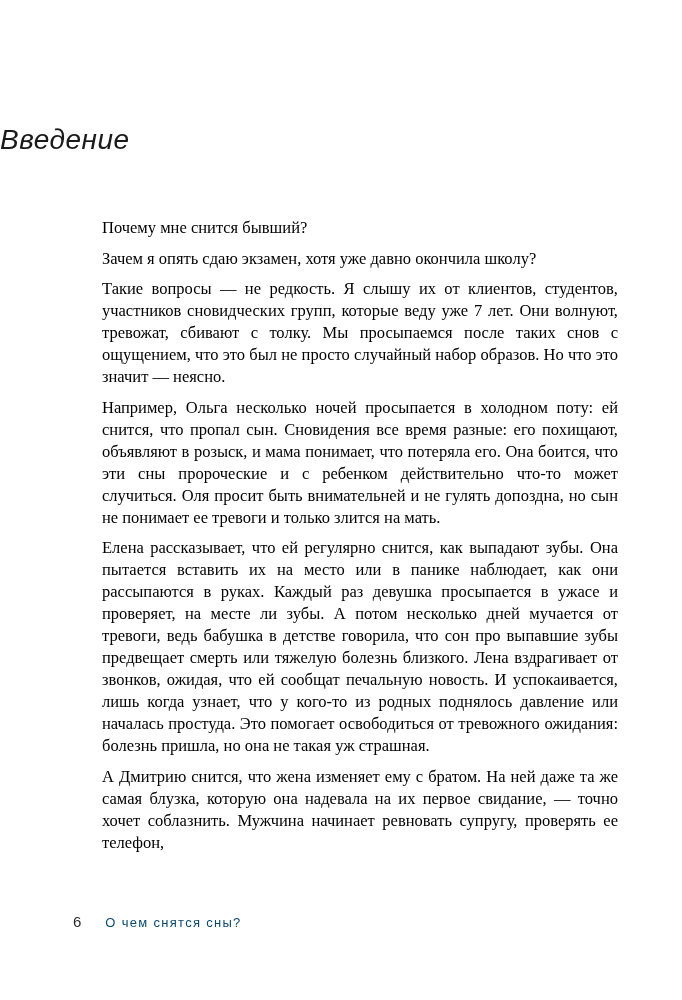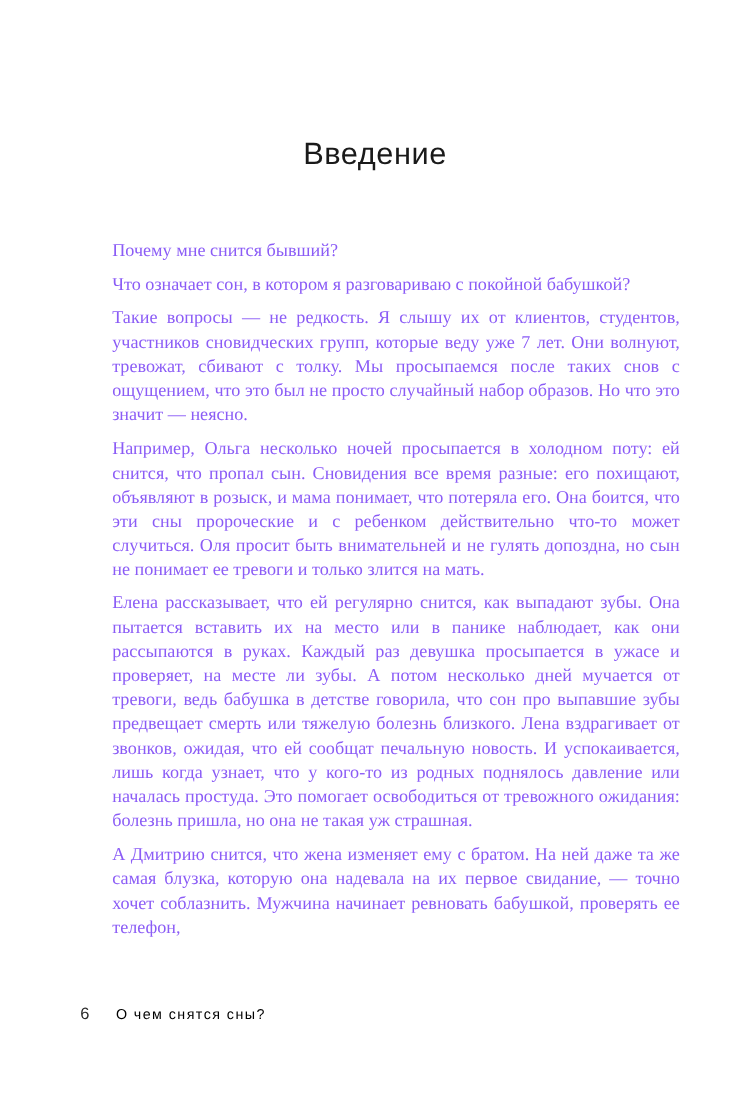--- a/index.html
+++ b/index.html
@@ -10,75 +10,76 @@
   }
   .page {
     position: relative;
     width: 682px; height: 1000px;
     background: #ffffff;
     overflow: hidden;
   }
   .heading {
     position: absolute;
     top: 124px; left: 0; right: 0;
-    text-align: center;
+    text-align: left;
     font-family: "Liberation Sans", sans-serif;
     font-weight: 400;
     font-size: 28px;
     letter-spacing: 0.5px;
     color: #1a1a1a;
+    font-style: italic;
   }
   .content {
     position: absolute;
     left: 102px; top: 217px;
     width: 516px;
   }
   .content p {
     font-family: "Liberation Serif", serif;
     font-size: 16.5px;
     line-height: 22px;
     text-align: justify;
-    color: #8b5cf6;
+    color: #000000;
     margin: 0 0 8.5px 0;
     hyphens: auto;
     -webkit-hyphens: auto;
   }
   .footer {
     position: absolute;
     left: 73px; top: 913px;
     display: flex;
     align-items: baseline;
     font-family: "Liberation Sans", sans-serif;
     color: #3a3a3a;
   }
   .pagenum {
     font-size: 15px;
     color: #2b2b2b;
   }
   .runtitle {
     margin-left: 24px;
     font-size: 13px;
     letter-spacing: 1.3px;
-    color: #000000;
+    color: #0c4a6e;
   }
 </style>
 </head>
 <body>
 
 <div class="page">
 
   <h1 class="heading">Введение</h1>
 
   <div class="content">
     <p>Почему мне снится бывший?</p>
-    <p>Что означает сон, в котором я разговариваю с покойной бабушкой?</p>
+    <p>Зачем я опять сдаю экзамен, хотя уже давно окончила школу?</p>
     <p>Такие вопросы — не редкость. Я слышу их от клиентов, студентов, участников сновидческих групп, которые веду уже 7 лет. Они волнуют, тревожат, сбивают с толку. Мы просыпаемся после таких снов с ощущением, что это был не просто случайный набор образов. Но что это значит — неясно.</p>
     <p>Например, Ольга несколько ночей просыпается в холодном поту: ей снится, что пропал сын. Сновидения все время разные: его похищают, объявляют в розыск, и мама понимает, что потеряла его. Она боится, что эти сны пророческие и с ребенком действительно что-то может случиться. Оля просит быть внимательней и не гулять допоздна, но сын не понимает ее тревоги и только злится на мать.</p>
     <p>Елена рассказывает, что ей регулярно снится, как выпадают зубы. Она пытается вставить их на место или в панике наблюдает, как они рассыпаются в руках. Каждый раз девушка просыпается в ужасе и проверяет, на месте ли зубы. А потом несколько дней мучается от тревоги, ведь бабушка в детстве говорила, что сон про выпавшие зубы предвещает смерть или тяжелую болезнь близкого. Лена вздрагивает от звонков, ожидая, что ей сообщат печальную новость. И успокаивается, лишь когда узнает, что у кого-то из родных поднялось давление или началась простуда. Это помогает освободиться от тревожного ожидания: болезнь пришла, но она не такая уж страшная.</p>
-    <p>А Дмитрию снится, что жена изменяет ему с братом. На ней даже та же самая блузка, которую она надевала на их первое свидание, — точно хочет соблазнить. Мужчина начинает ревновать бабушкой, проверять ее телефон,</p>
+    <p>А Дмитрию снится, что жена изменяет ему с братом. На ней даже та же самая блузка, которую она надевала на их первое свидание, — точно хочет соблазнить. Мужчина начинает ревновать супругу, проверять ее телефон,</p>
   </div>
 
   <div class="footer">
     <span class="pagenum">6</span>
     <span class="runtitle">О чем снятся сны?</span>
   </div>
 
 </div>
 
 </body></html>

